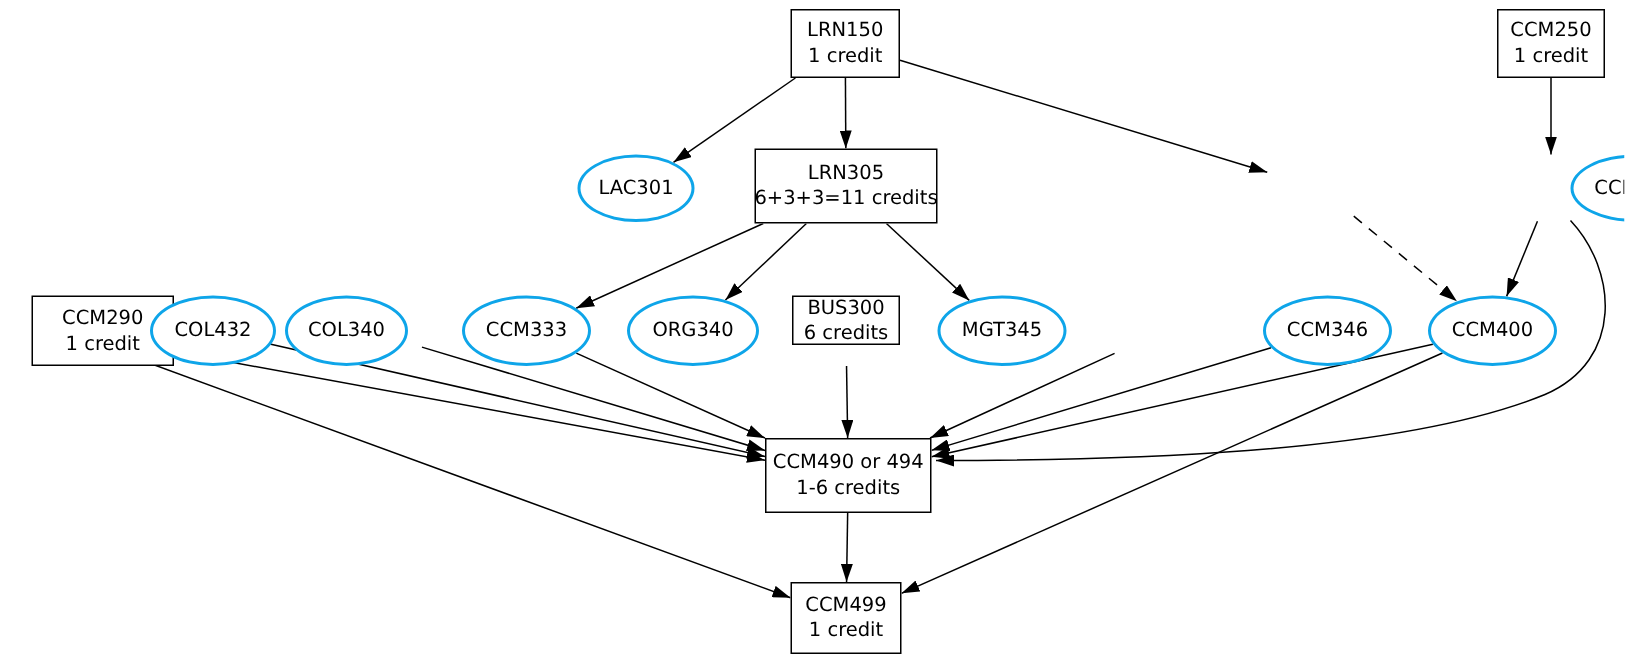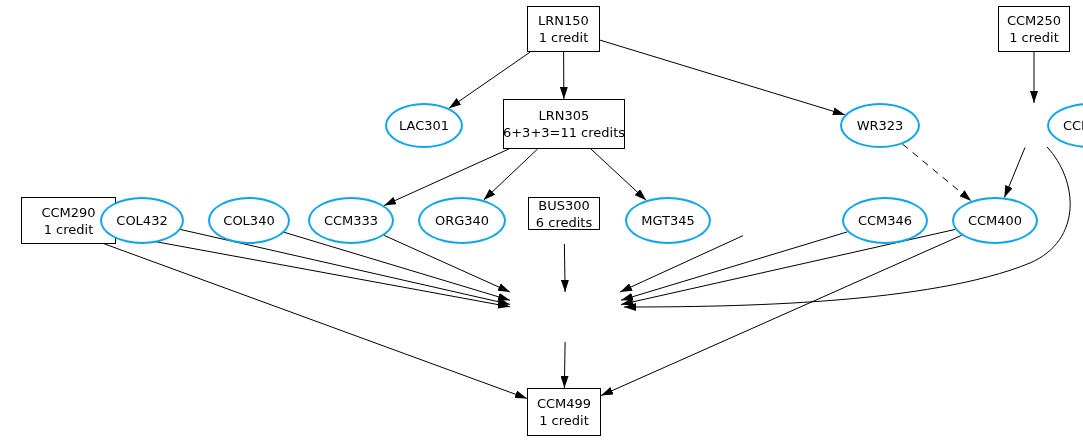--- a/index.html
+++ b/index.html
@@ -90,38 +90,35 @@
 
   <div class="node ellipse" style="left:385px;top:103px;width:78px;height:45px">
     <span class="lbl">LAC301</span>
   </div>
 
   <div class="node box" style="left:503px;top:99px;width:122px;height:50px">
     <span class="lbl">LRN305</span>
     <span class="lbl">6+3+3=11 credits</span>
   </div>
 
-  <div class="node ellipse" style="left:840px;top:103px;width:80px;height:45px">
-    <span class="lbl">WR323</span>
-  </div>
 
   <div class="node ellipse" style="left:1047px;top:103px;width:86px;height:45px">
     <span class="lbl">CCM300</span>
   </div>
 
   <div class="node box" style="left:21px;top:197px;width:95px;height:47px">
     <span class="lbl">CCM290</span>
     <span class="lbl">1 credit</span>
   </div>
 
   <div class="node ellipse" style="left:100px;top:197px;width:84px;height:47px">
     <span class="lbl">COL432</span>
   </div>
 
-  <div class="node ellipse" style="left:208px;top:197px;width:82px;height:47px">
+  <div class="node ellipse" style="left:190px;top:197px;width:82px;height:47px">
     <span class="lbl">COL340</span>
   </div>
 
   <div class="node ellipse" style="left:308px;top:197px;width:86px;height:47px">
     <span class="lbl">CCM333</span>
   </div>
 
   <div class="node ellipse" style="left:418px;top:197px;width:88px;height:47px">
     <span class="lbl">ORG340</span>
   </div>
@@ -137,19 +134,23 @@
 
 
   <div class="node ellipse" style="left:842px;top:197px;width:86px;height:47px">
     <span class="lbl">CCM346</span>
   </div>
 
   <div class="node ellipse" style="left:952px;top:197px;width:86px;height:47px">
     <span class="lbl">CCM400</span>
   </div>
 
+  <div class="node box" style="left:510px;top:292px;width:111px;height:50px">
+    <span class="lbl">CCM490 or 494</span>
+    <span class="lbl">1-6 credits</span>
+  </div>
 
   <div class="node box" style="left:527px;top:388px;width:74px;height:48px">
     <span class="lbl">CCM499</span>
     <span class="lbl">1 credit</span>
   </div>
 
 </div>
 
 </body></html>

